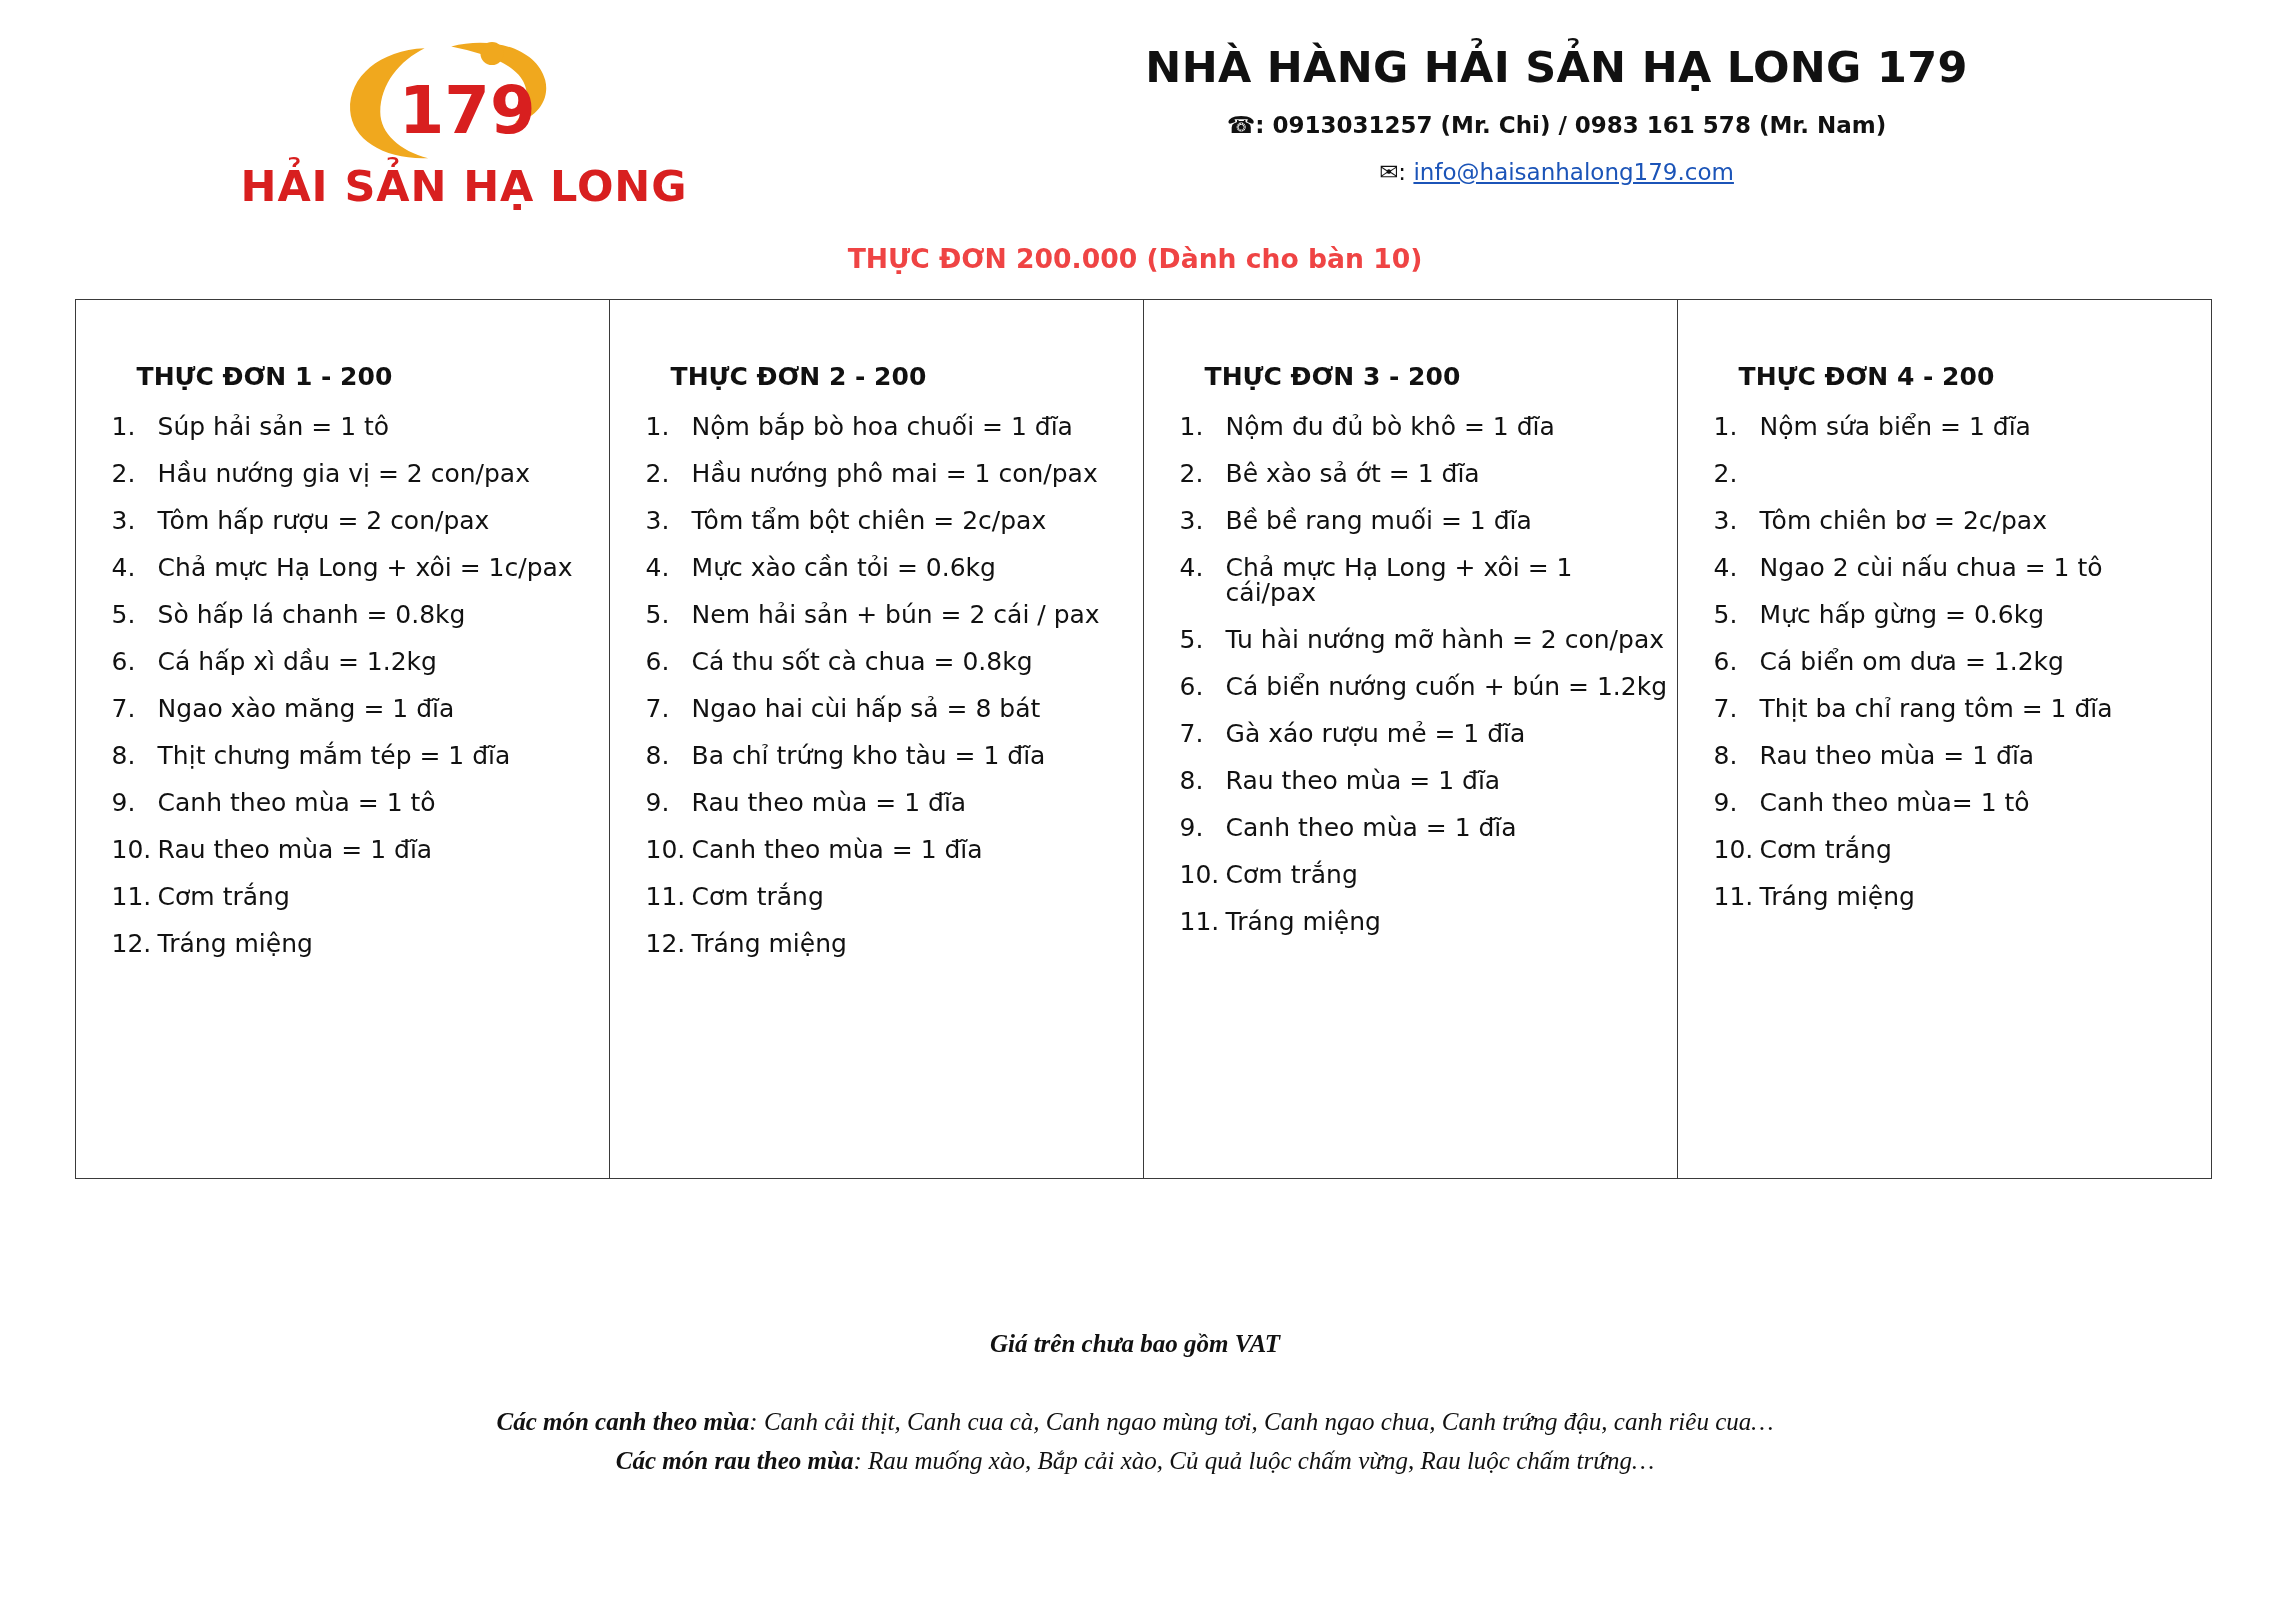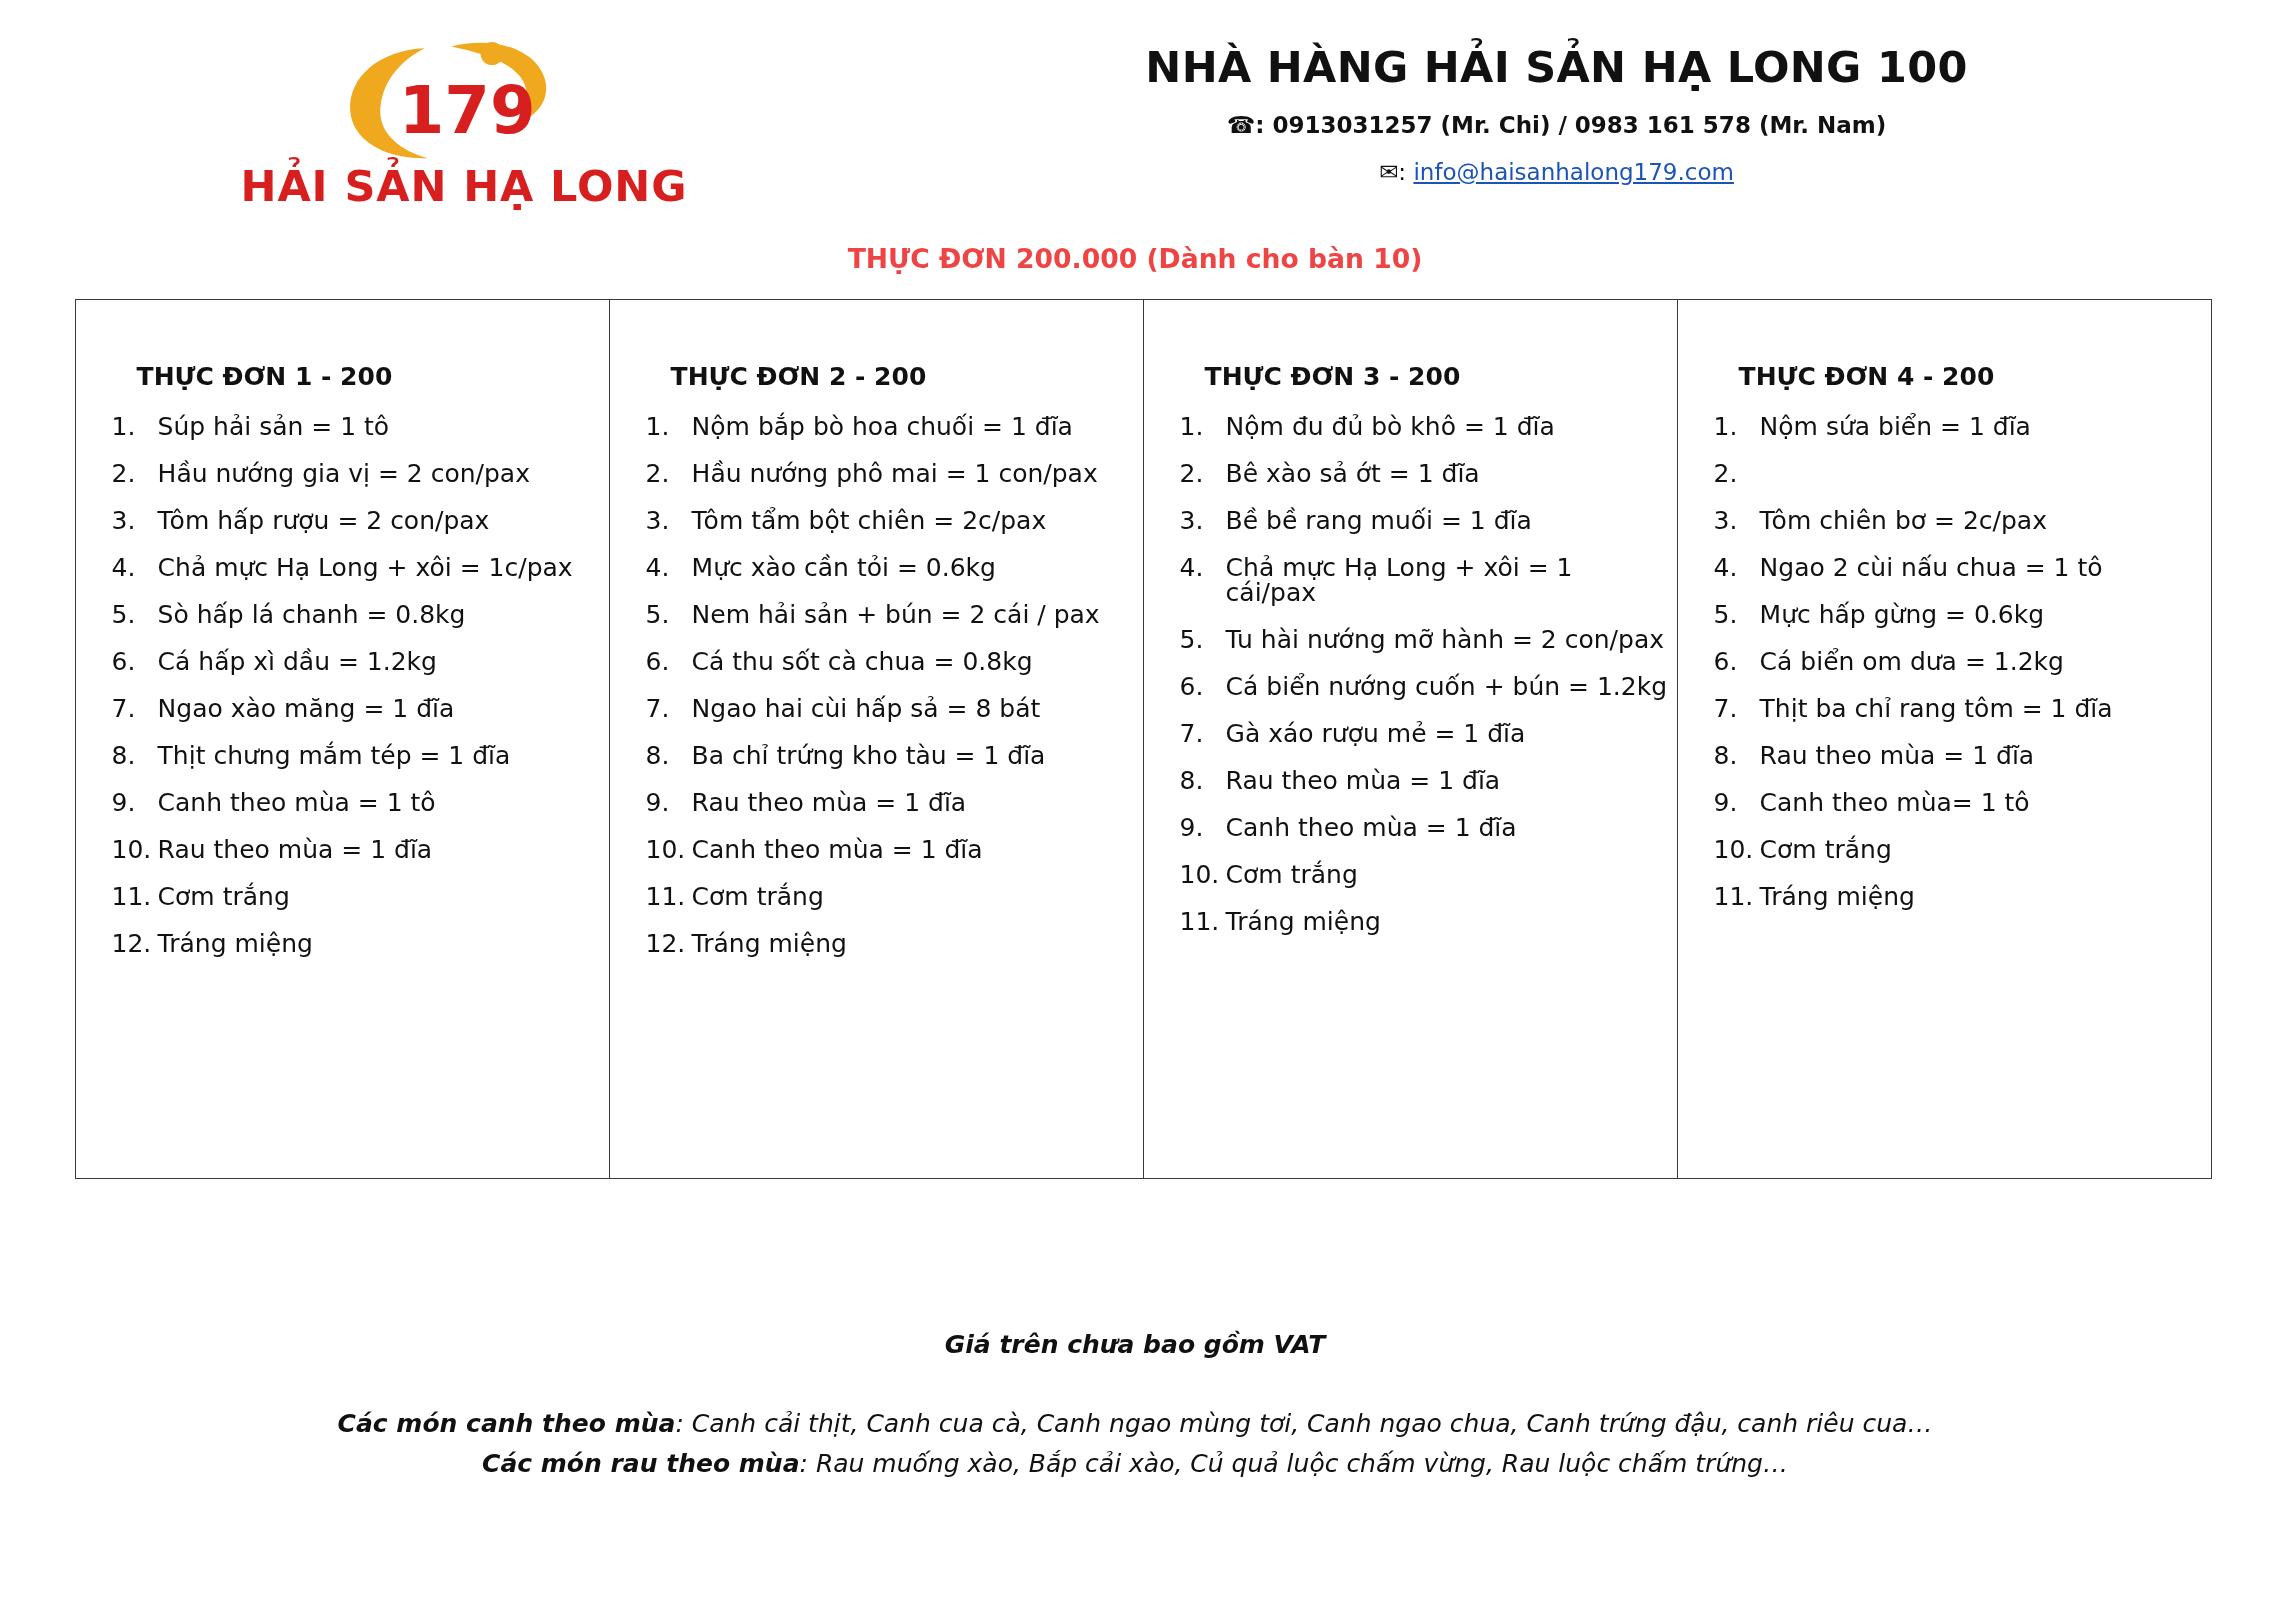--- a/index.html
+++ b/index.html
@@ -134,20 +134,21 @@
     text-align: left;
     padding-left: 8.9px;
     box-sizing: border-box;
   }
   .txt { flex: 1 1 auto; }
 
   
   .footer {
     margin-top: 151px;
     text-align: center;
+    font-family: Liberation Serif, serif;
   }
   .vat {
     font-size: 25px;
     font-weight: bold;
     font-style: italic;
     color: #111;
     margin-bottom: 50px;
   }
   .note {
     font-size: 25px;
@@ -171,21 +172,21 @@
           <path d="M150 14 C 196 2, 246 16, 256 52 C 262 76, 244 96, 222 100 C 238 84, 240 62, 226 46 C 210 28, 178 20, 150 14 Z" fill="#f0a81e"></path>
           <path d="M120 16 C 70 18, 34 48, 36 86 C 38 120, 76 142, 124 140 C 92 132, 70 112, 70 88 C 70 56, 92 30, 120 16 Z" fill="#f0a81e"></path>
           <circle cx="196" cy="22" r="13" fill="#f0a81e"></circle>
           <text x="168" y="112" text-anchor="middle" font-family="DejaVu Sans, sans-serif" font-size="74" font-weight="bold" fill="#d81f1f">179</text>
         </svg>
       </div>
       <div class="logo-text">HẢI SẢN HẠ LONG</div>
     </div>
 
     <div class="header-right">
-      <div class="restaurant-name">NHÀ HÀNG HẢI SẢN HẠ LONG 100</div>
+      <div class="restaurant-name">NHÀ HÀNG HẢI SẢN HẠ LONG 179</div>
       <div class="phones">
         <span class="glyph">☎</span><span>: 0913031257 (Mr. Chi) / 0983 161 578 (Mr. Nam)</span>
       </div>
       <div class="email-line">
         <span class="glyph">✉</span><span>: </span><a class="email-link" href="#">info@haisanhalong179.com</a>
       </div>
     </div>
   </div>
 
   <div class="menu-title">THỰC ĐƠN 200.000 (Dành cho bàn 10)</div>

